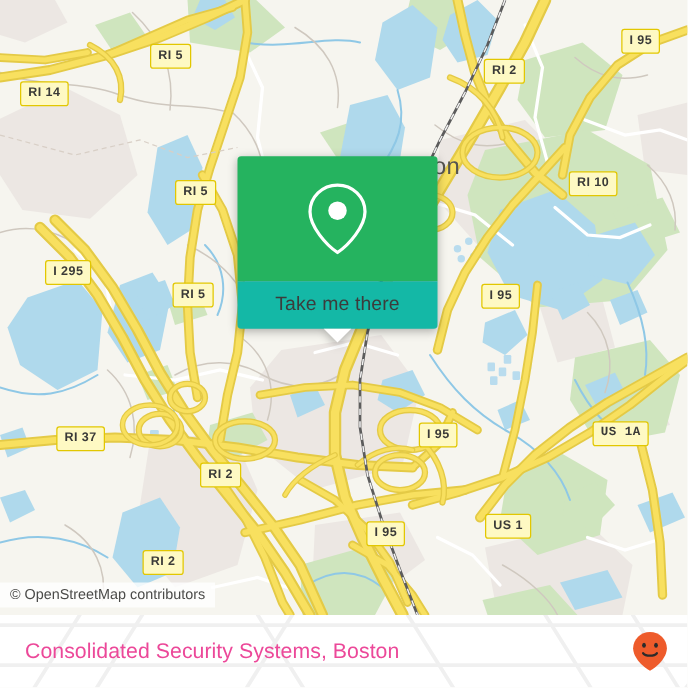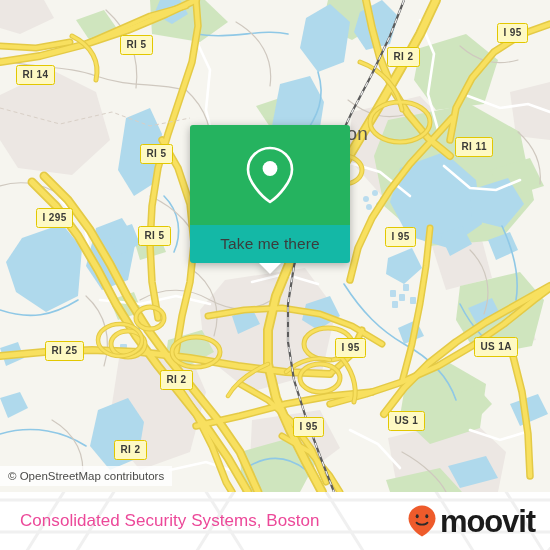--- a/index.html
+++ b/index.html
@@ -423,27 +423,27 @@
       </g>
     </svg>
 
     <div class="city-label" style="left:341px; top:123px;">ton</div>
 
     <div class="shield" style="left:16px;  top:44px;margin-top:21px;">RI 14</div>
     <div class="shield" style="left:120px; top:35px;">RI 5</div>
     <div class="shield" style="left:140px; top:144px;">RI 5</div>
     <div class="shield" style="left:387px; top:47px;">RI 2</div>
     <div class="shield" style="left:497px; top:23px;">I 95</div>
-    <div class="shield" style="left:455px; top:137px;">RI 11</div>
+    <div class="shield" style="left:455px; top:137px;">RI 10</div>
     <div class="shield" style="left:36px;  top:208px;">I 295</div>
     <div class="shield" style="left:138px; top:226px;">RI 5</div>
     <div class="shield" style="left:385px; top:227px;">I 95</div>
-    <div class="shield" style="left:45px;  top:341px;">RI 25</div>
+    <div class="shield" style="left:45px;  top:341px;">RI 37</div>
     <div class="shield" style="left:335px; top:338px;">I 95</div>
-    <div class="shield" style="left:474px; top:337px;">US 1A</div>
+    <div class="shield" style="left:474px; top:337px;font-family:Liberation Mono, monospace;">US 1A</div>
     <div class="shield" style="left:160px; top:370px;">RI 2</div>
     <div class="shield" style="left:388px; top:411px;">US 1</div>
     <div class="shield" style="left:293px; top:417px;">I 95</div>
     <div class="shield" style="left:114px; top:440px;">RI 2</div>
 
     <div id="popup">
       <div id="popup-header">
         <svg width="52" height="62" viewBox="0 0 52 62">
           <path d="M26,4 C13.8,4 4,13.6 4,25.4 C4,37.2 17,52 26,58 C35,52 48,37.2 48,25.4 C48,13.6 38.2,4 26,4 Z" fill="none" stroke="#ffffff" stroke-width="2.6" stroke-linejoin="round"></path>
           <circle cx="26" cy="24.5" r="7.4" fill="#ffffff"></circle>
@@ -479,16 +479,15 @@
 
     <div id="footer-title">Consolidated Security Systems, Boston</div>
 
     <div id="brand">
       <svg width="30" height="34" viewBox="0 0 30 34">
         <path d="M15,1.5 C7.6,1.5 1.5,7.3 1.5,14.5 C1.5,22.2 10,30 15,32.5 C20,30 28.5,22.2 28.5,14.5 C28.5,7.3 22.4,1.5 15,1.5 Z" fill="#ee5b2b"></path>
         <ellipse cx="10.2" cy="12.2" rx="1.5" ry="2" fill="#2b2b2b"></ellipse>
         <ellipse cx="19.8" cy="12.2" rx="1.5" ry="2" fill="#2b2b2b"></ellipse>
         <path d="M9.5,18.6 C11.5,21.2 18.5,21.2 20.5,18.6" stroke="#2b2b2b" stroke-width="1.8" fill="none" stroke-linecap="round"></path>
       </svg>
-      <span id="brand-name">moovit</span>
     </div>
   </div>
 </div>
 
 </body></html>

